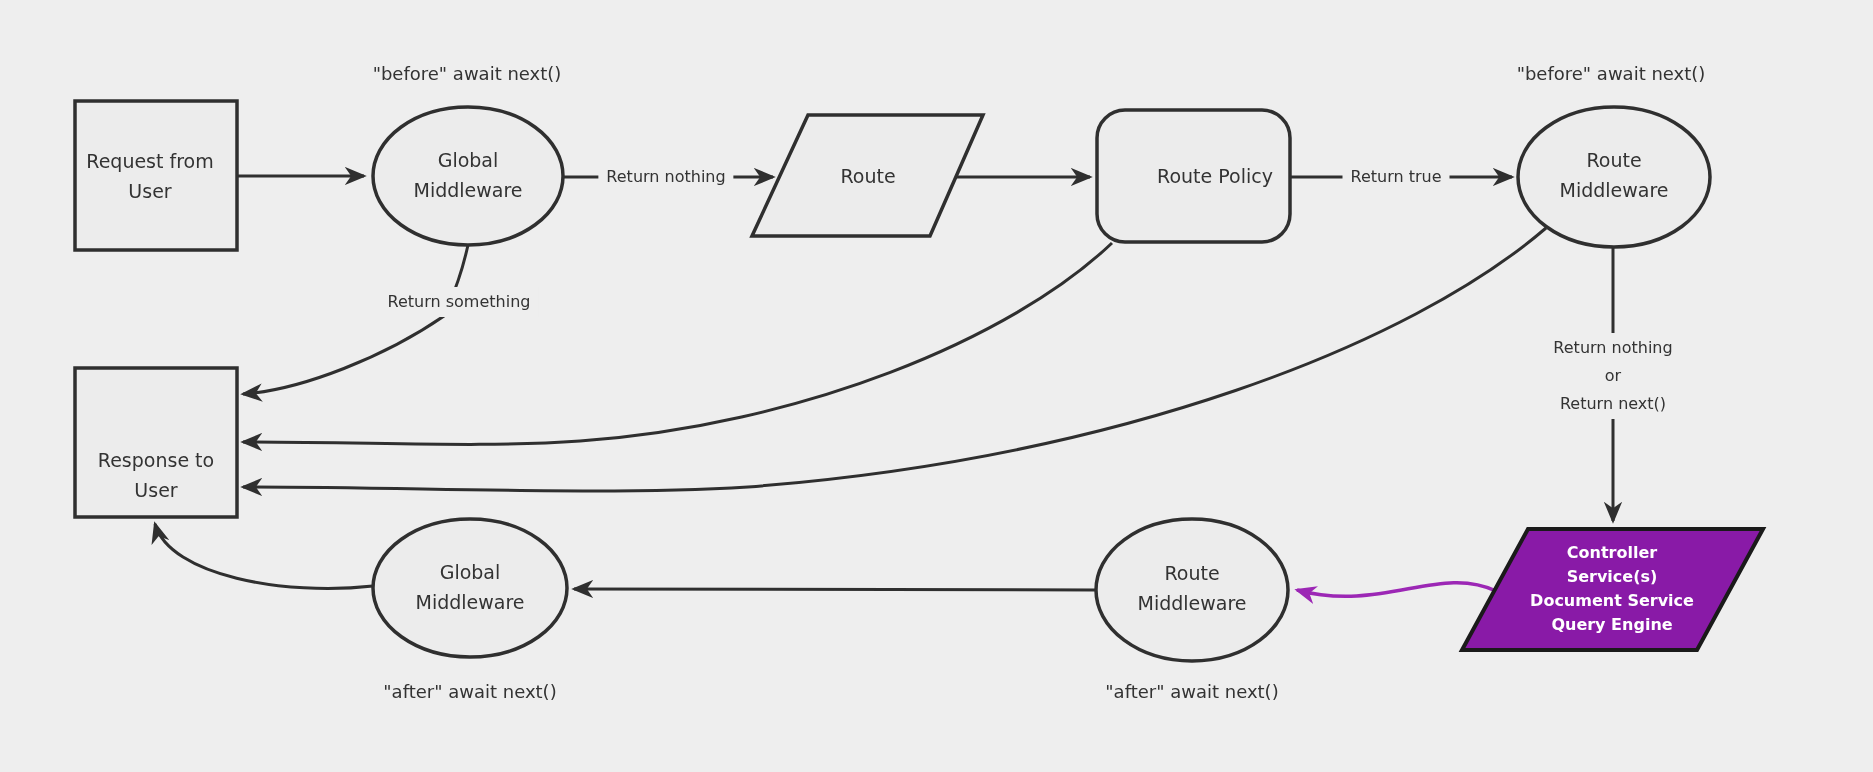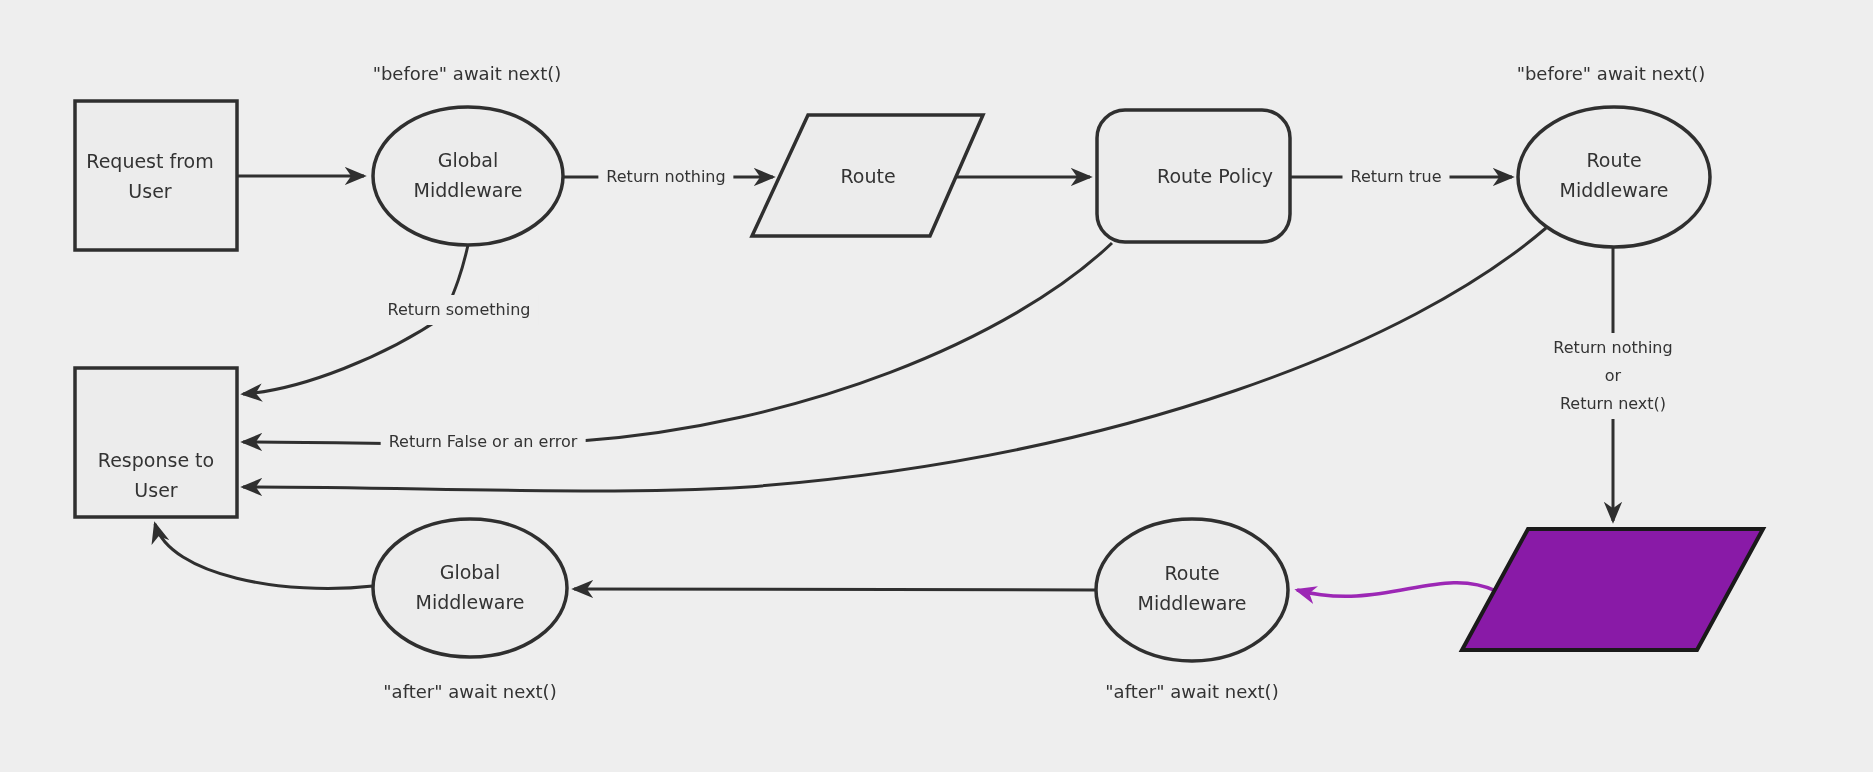--- a/index.html
+++ b/index.html
@@ -71,32 +71,35 @@
   </svg>
 
   <div class="lbl node-label" style="left:150px;top:176px;">Request from
 User</div>
   <div class="lbl node-label" style="left:468px;top:175px;">Global
 Middleware</div>
   <div class="lbl node-label" style="left:868px;top:176px;">Route</div>
   <div class="lbl node-label" style="left:1215px;top:176px;">Route Policy</div>
   <div class="lbl node-label" style="left:1614px;top:175px;">Route
 Middleware</div>
+  <div class="lbl controller-label" style="left:1612px;top:589px;">Controller
+Service(s)
+Document Service
+Query Engine</div>
   <div class="lbl node-label" style="left:1192px;top:588px;">Route
 Middleware</div>
   <div class="lbl node-label" style="left:470px;top:587px;">Global
 Middleware</div>
   <div class="lbl node-label" style="left:156px;top:443px;margin-top:32px;">Response to
 User</div>
 
   <div class="lbl free-label" style="left:467px;top:74px;">"before" await next()</div>
   <div class="lbl free-label" style="left:1611px;top:74px;">"before" await next()</div>
   <div class="lbl edge-label" style="left:666px;top:177px;">Return nothing</div>
   <div class="lbl edge-label" style="left:1396px;top:177px;">Return true</div>
-  <div class="lbl edge-label" style="left:459px;top:302px;margin-top:8px;">Return something</div>
-  <div class="lbl edge-label" style="left:483px;top:442px;">Return False or an error</div>
+  <div class="lbl edge-label" style="left:459px;top:302px;">Return something</div>
   <div class="lbl edge-label" style="left:1613px;top:376px;">Return nothing
 or
 Return next()</div>
   <div class="lbl free-label" style="left:470px;top:692px;">"after" await next()</div>
   <div class="lbl free-label" style="left:1192px;top:692px;">"after" await next()</div>
 
 </div>
 
 </body></html>

